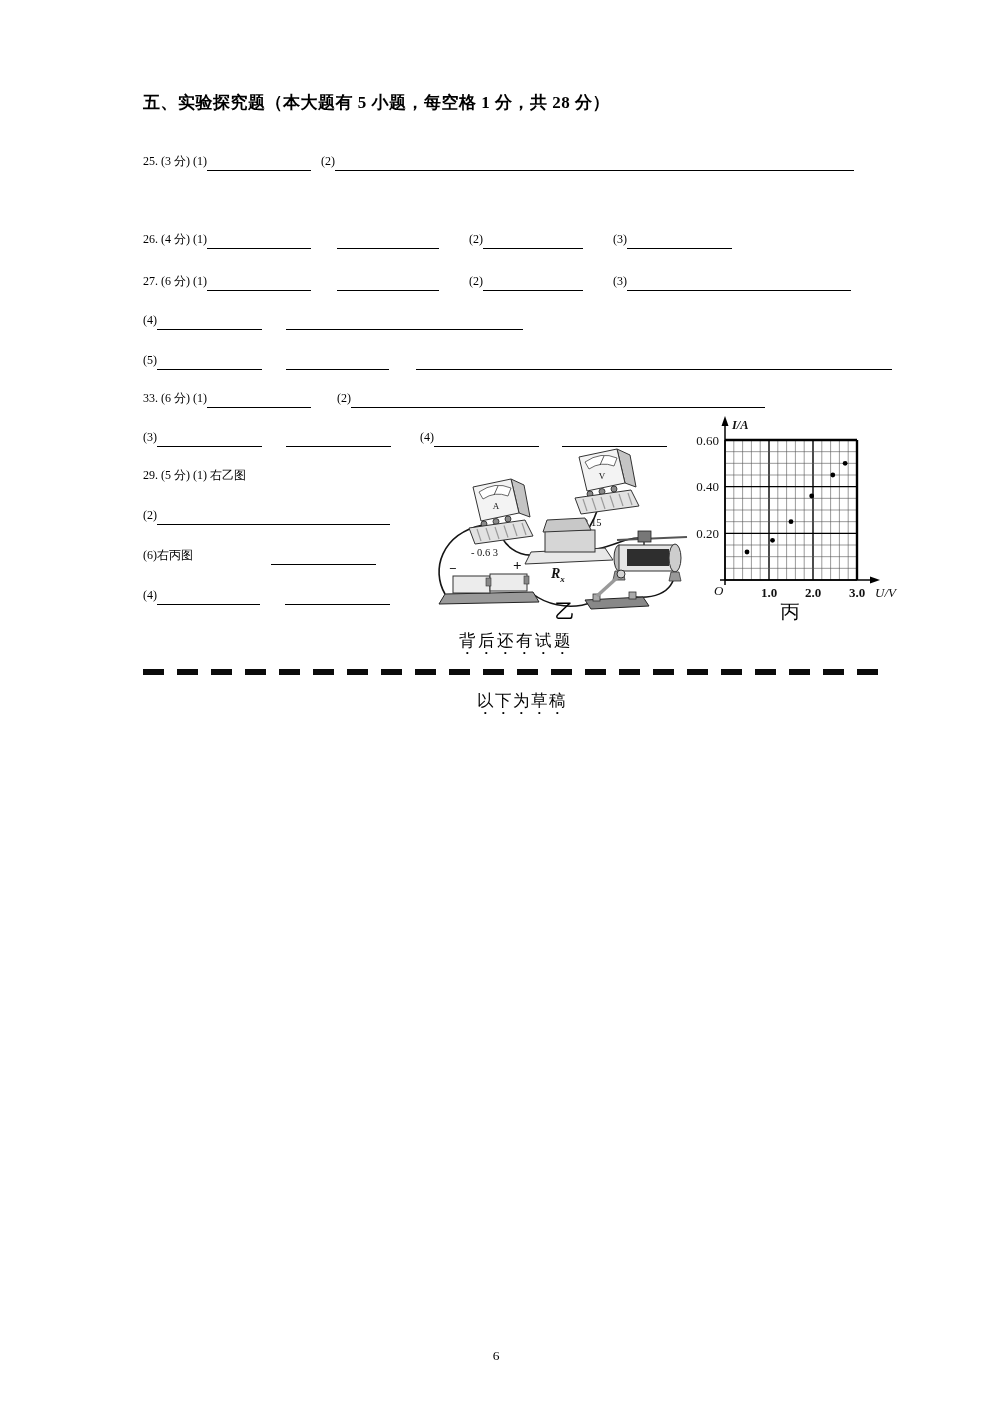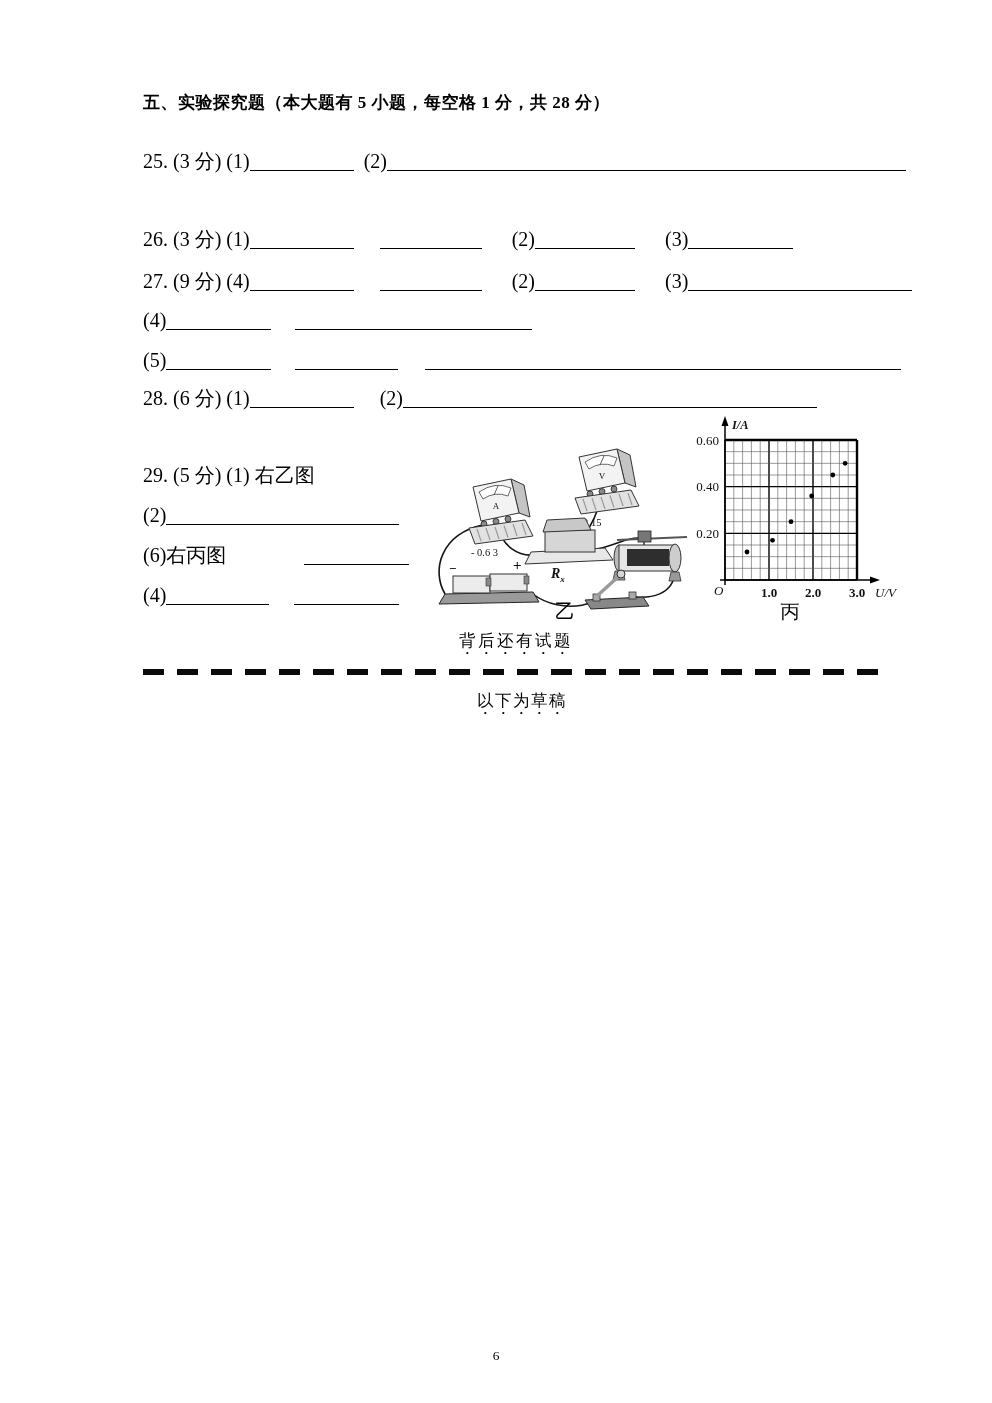--- a/index.html
+++ b/index.html
@@ -1,20 +1,20 @@
 <!DOCTYPE html>
 <html><head>
 <meta charset="utf-8">
 <style>
   html,body{margin:0;padding:0;background:#fff;}
   .page{
     position:relative;width:992px;height:1403px;background:#ffffff;
     font-family:"Liberation Serif","DejaVu Serif",serif;color:#000;overflow:hidden;
   }
-  .row{position:absolute;left:143px;font-size:20px;line-height:20px;white-space:nowrap;}
+  .row{position:absolute;left:143px;font-size:12px;line-height:20px;white-space:nowrap;}
   .row .lbl{display:inline-block;}
   .bl{display:inline-block;height:18px;border-bottom:1.6px solid #000;vertical-align:bottom;}
   .hdr{position:absolute;left:143px;top:91px;font-size:17px;font-weight:bold;letter-spacing:0.5px;}
   .caption{position:absolute;text-align:center;font-size:20px;}
   .note{position:absolute;font-size:16.5px;white-space:nowrap;}
   .emph span{position:relative;display:inline-block;}
   .emph span::after{
     content:"•";position:absolute;left:50%;transform:translateX(-50%);
     bottom:-0.62em;font-size:9px;line-height:1;color:#000;
   }
@@ -31,35 +31,38 @@
 
 <div class="page">
 
   <div class="hdr">五、实验探究题（本大题有 5 小题，每空格 1 分，共 28 分）</div>
 
   <div class="row" style="top:151px">
     <span class="lbl">25. (3 分) (1)</span><span class="bl" style="width:104px"></span><span class="lbl" style="margin-left:10px">(2)</span><span class="bl" style="width:519px"></span>
   </div>
 
   <div class="row" style="top:229px">
-    <span class="lbl">26. (3 分) (1)</span><span class="bl" style="width:104px"></span><span class="bl" style="width:102px;margin-left:26px"></span><span class="lbl" style="margin-left:30px">(2)</span><span class="bl" style="width:100px"></span><span class="lbl" style="margin-left:30px">(3)</span><span class="bl" style="width:105px"></span>
+    <span class="lbl">26. (4 分) (1)</span><span class="bl" style="width:104px"></span><span class="bl" style="width:102px;margin-left:26px"></span><span class="lbl" style="margin-left:30px">(2)</span><span class="bl" style="width:100px"></span><span class="lbl" style="margin-left:30px">(3)</span><span class="bl" style="width:105px"></span>
   </div>
 
   <div class="row" style="top:271px">
-    <span class="lbl">27. (9 分) (4)</span><span class="bl" style="width:104px"></span><span class="bl" style="width:102px;margin-left:26px"></span><span class="lbl" style="margin-left:30px">(2)</span><span class="bl" style="width:100px"></span><span class="lbl" style="margin-left:30px">(3)</span><span class="bl" style="width:224px"></span>
+    <span class="lbl">27. (6 分) (1)</span><span class="bl" style="width:104px"></span><span class="bl" style="width:102px;margin-left:26px"></span><span class="lbl" style="margin-left:30px">(2)</span><span class="bl" style="width:100px"></span><span class="lbl" style="margin-left:30px">(3)</span><span class="bl" style="width:224px"></span>
   </div>
   <div class="row" style="top:310px">
     <span class="lbl">(4)</span><span class="bl" style="width:105px"></span><span class="bl" style="width:237px;margin-left:24px"></span>
   </div>
   <div class="row" style="top:350px">
     <span class="lbl">(5)</span><span class="bl" style="width:105px"></span><span class="bl" style="width:103px;margin-left:24px"></span><span class="bl" style="width:476px;margin-left:27px"></span>
   </div>
 
   <div class="row" style="top:388px">
-    <span class="lbl">28. (6 分) (1)</span><span class="bl" style="width:104px"></span><span class="lbl" style="margin-left:26px">(2)</span><span class="bl" style="width:414px"></span>
+    <span class="lbl">33. (6 分) (1)</span><span class="bl" style="width:104px"></span><span class="lbl" style="margin-left:26px">(2)</span><span class="bl" style="width:414px"></span>
+  </div>
+  <div class="row" style="top:427px">
+    <span class="lbl">(3)</span><span class="bl" style="width:105px"></span><span class="bl" style="width:105px;margin-left:24px"></span><span class="lbl" style="margin-left:29px">(4)</span><span class="bl" style="width:105px"></span><span class="bl" style="width:105px;margin-left:23px"></span>
   </div>
 
   <div class="row" style="top:465px">
     <span class="lbl">29. (5 分) (1) 右乙图</span>
   </div>
   <div class="row" style="top:505px">
     <span class="lbl">(2)</span><span class="bl" style="width:233px"></span>
   </div>
   <div class="row" style="top:545px">
     <span class="lbl">(6)右丙图</span><span class="bl" style="width:105px;margin-left:78px"></span>

